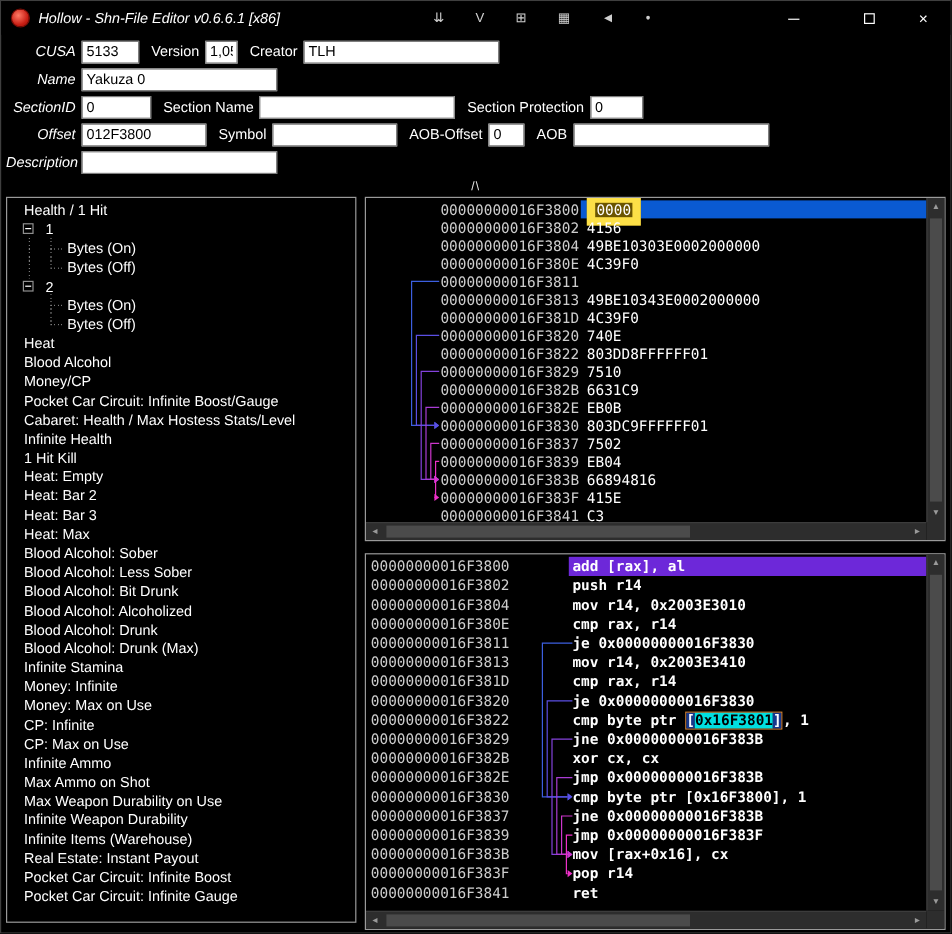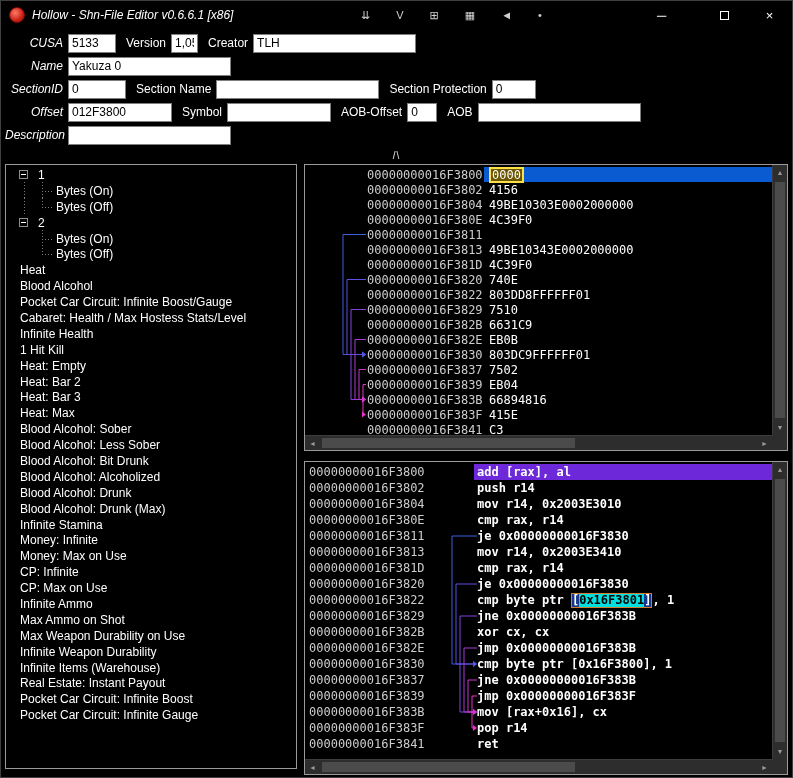--- a/index.html
+++ b/index.html
@@ -59,21 +59,21 @@
   .rows-area{grid-column:1;grid-row:1;position:relative;overflow:hidden;padding-top:2px;}
   .jumpsvg{position:absolute;top:2px;pointer-events:none;}
   .jumpsvg.hexsvg{left:0;}
   .jumpsvg.asmsvg{left:121px;}
 
   .hexrow{height:15px;display:flex;align-items:center;font:12px "DejaVu Sans Mono",monospace;white-space:pre;}
   .hexrow .gut{width:62px;flex:none;}
   .hexrow .addr{width:117px;flex:none;color:#cdcdcd;}
   .hexrow .bytes{flex:1;min-width:0;color:#fff;height:15px;display:flex;align-items:center;padding-left:5px;}
   .bytes.sel{background:#0a5ad2;}
-  .byte-box{display:inline-block;border:2px solid #fde047;background:#6b5500;color:#fff;line-height:12px;padding:0 1px;}
+  .byte-box{display:inline-block;border:7px solid #fde047;background:#6b5500;color:#fff;line-height:12px;padding:0 1px;}
 
   .asmrow{height:16px;display:flex;align-items:center;font:12px "DejaVu Sans Mono",monospace;white-space:pre;}
   .asmrow .addr{width:117px;flex:none;color:#cdcdcd;padding-left:4px;}
   .asmrow .gut{width:52px;flex:none;}
   .asmrow .instr{flex:1;min-width:0;color:#fff;font-weight:bold;height:16px;display:flex;align-items:center;padding-left:3px;}
   .instr.sel{background:#6d28d9;}
   .opbox{display:inline-flex;border:1px solid #cf7f2f;line-height:13px;}
   .brk{background:#16388c;color:#fff;}
   .cyhl{background:#00e0e0;color:#000;}
 
@@ -155,20 +155,23 @@
   </div>
 
   <div class="handle-strip">
     <span class="collapse-handle">/\</span>
   </div>
 
   <div class="content">
 
     <div class="tree-panel">
         <div class="tree-row">
+          <span class="tree-label">Health / 1 Hit</span>
+        </div>
+        <div class="tree-row">
           <span class="guide">
             <span class="minusbox"></span>
           </span>
           <span class="tree-label">1</span>
         </div>
         <div class="tree-row">
           <span class="guide g-v"></span>
           <span class="guide g-t"></span>
           <span class="tree-label">Bytes (On)</span>
         </div>
@@ -191,20 +194,23 @@
         <div class="tree-row">
           <span class="guide g-s"></span>
           <span class="guide g-l"></span>
           <span class="tree-label">Bytes (Off)</span>
         </div>
         <div class="tree-row">
           <span class="tree-label">Heat</span>
         </div>
         <div class="tree-row">
           <span class="tree-label">Blood Alcohol</span>
+        </div>
+        <div class="tree-row">
+          <span class="tree-label">Money/CP</span>
         </div>
         <div class="tree-row">
           <span class="tree-label">Pocket Car Circuit: Infinite Boost/Gauge</span>
         </div>
         <div class="tree-row">
           <span class="tree-label">Cabaret: Health / Max Hostess Stats/Level</span>
         </div>
         <div class="tree-row">
           <span class="tree-label">Infinite Health</span>
         </div>

